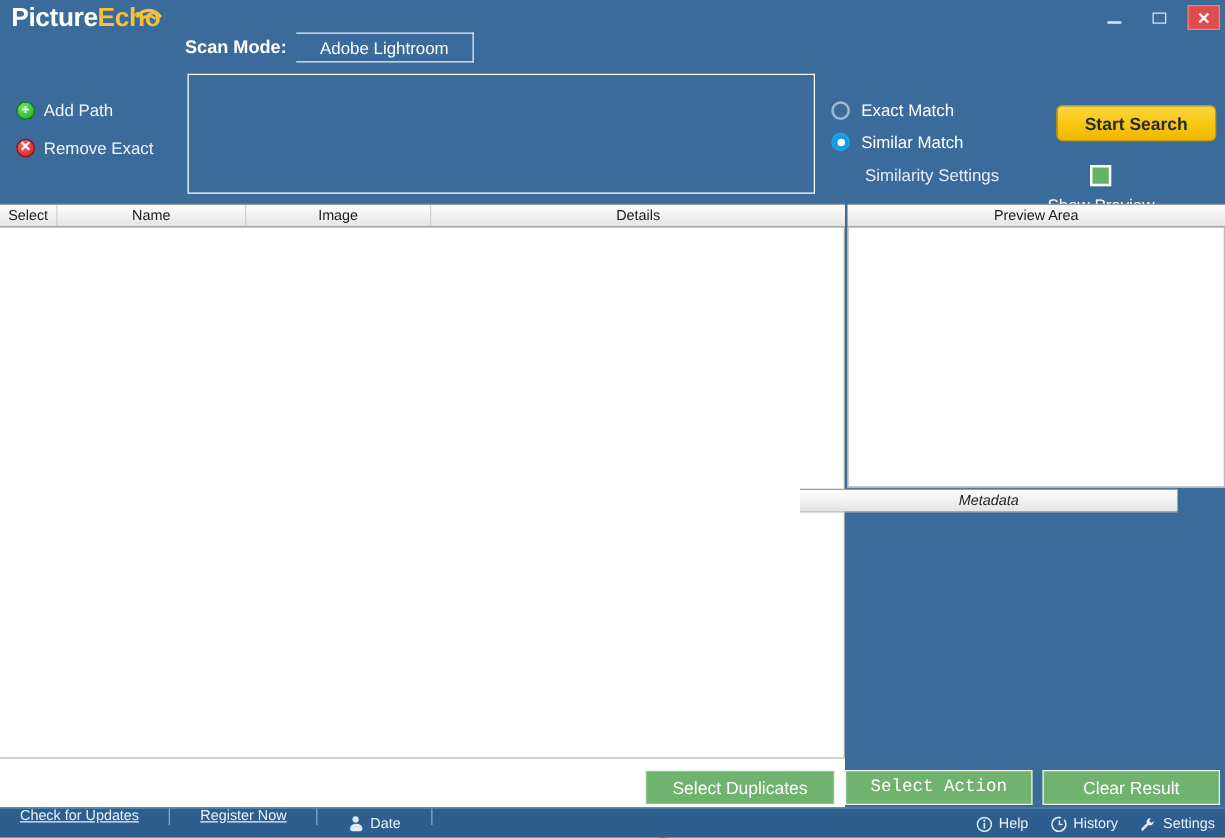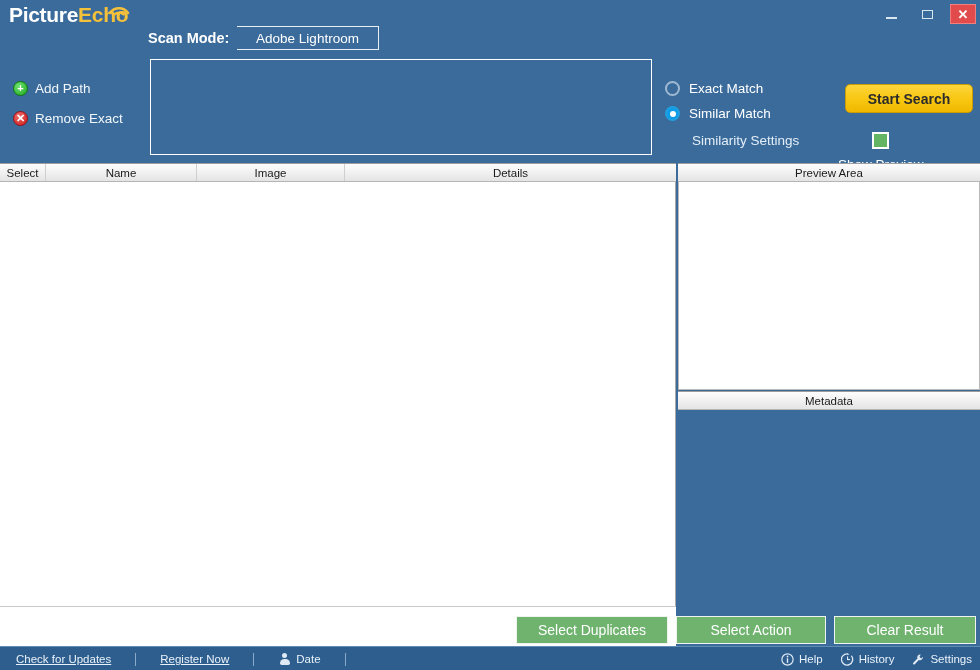--- a/index.html
+++ b/index.html
@@ -204,21 +204,21 @@
   }
   #preview-body {
     position: absolute; left: 678px; top: 182px;
     width: 302px; height: 208px;
     background: #ffffff;
     border-left: 1px solid #b9b9b9;
     border-right: 1px solid #b9b9b9;
     border-bottom: 1px solid #b9b9b9;
   }
   #metadata-header {
-    left: 678px; top: 391px; width: 302px; height: 19px;
+    left: 640px; top: 391px; width: 302px; height: 19px; font-style: italic;
   }
   #metadata-body {
     position: absolute; left: 678px; top: 410px;
     width: 302px; height: 196px;
     background: #ffffff;
     border-left: 1px solid #b9b9b9;
     border-right: 1px solid #b9b9b9;
     border-bottom: 1px solid #b9b9b9;
     padding: 12px 0 0 17px;
   }
@@ -234,21 +234,21 @@
     display: flex; gap: 8px;
   }
   .green-btn {
     height: 28px;
     background: #6fb36f;
     border: 1px solid #eef4ee;
     color: #ffffff; font-size: 14px;
     display: flex; align-items: center; justify-content: center;
   }
   .gb-1 { width: 152px; }
-  .gb-2 { width: 150px; }
+  .gb-2 { width: 150px; font-family: Liberation Mono, monospace; }
   .gb-3 { width: 142px; }
 
   
   #watermark {
     position: absolute; left: 509px; top: 612px;
     width: 471px; height: 58px;
     color: #d41212;
     font-family: "Liberation Serif", serif;
     font-size: 56px;
     letter-spacing: 0px;
@@ -259,21 +259,21 @@
 
   
   #statusbar {
     position: absolute; left: 0; top: 646px;
     width: 980px; height: 24px;
     background: #2e5e8e;
     border-top: 1px solid #5e8cb5;
   }
   .status-left {
     position: absolute; left: 16px; top: 0; height: 24px;
-    display: flex; align-items: center; gap: 12px;
+    display: flex; gap: 12px;
   }
   .status-link {
     color: #e9f2fa; font-size: 11.5px;
     text-decoration: underline;
   }
   .status-sep {
     width: 1px; height: 13px; background: #88aacb;
     margin: 0 12px;
   }
   .status-item {

